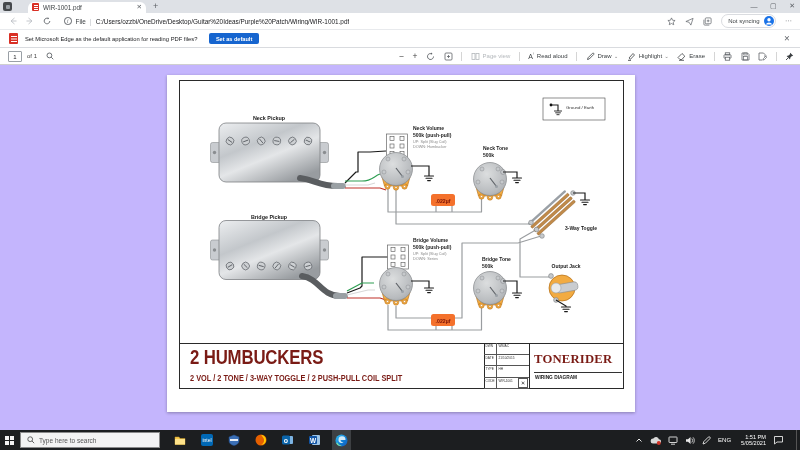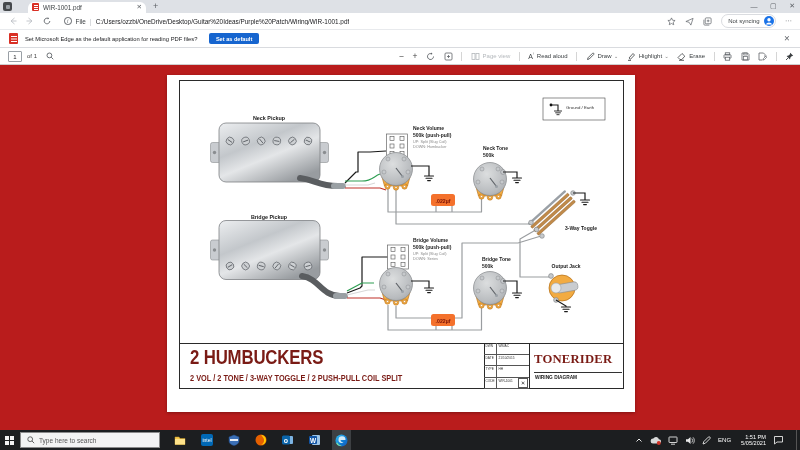--- a/index.html
+++ b/index.html
@@ -44,21 +44,21 @@
 .tool-ic{display:flex;align-items:center;color:#5f6368;}
 .tool-ic svg{display:block;}
 .tool-lbl{font-size:6px;color:#3c4043;margin-left:3px;}
 .tool-grp{display:flex;align-items:center;}
 .tbar-right{margin-left:auto;display:flex;align-items:center;gap:8.5px;margin-right:6px;}
 .tdiv{width:1px;height:9px;background:#d5d5d5;}
 .grayed .tool-lbl{color:#b4b8bc;}
 .chev{font-size:5px;color:#666;margin-left:2.5px;}
 .pm{font-size:8.5px;color:#444;font-weight:normal;line-height:1;}
 
-.viewer{position:absolute;left:0;top:65px;width:800px;height:365px;background:#b91c1c;}
+.viewer{position:absolute;left:0;top:65px;width:800px;height:365px;background:#c4b5fd;}
 .page{position:absolute;left:167px;top:10px;width:468px;height:337px;background:#fff;box-shadow:0 1px 3px rgba(0,0,0,.3);}
 .innerframe{position:absolute;left:12px;top:5px;width:445px;height:309px;border:1px solid #2a2a2a;}
 .diagram-svg{position:absolute;left:0;top:0;}
 .tsep{position:absolute;left:12px;top:268px;width:445px;height:1px;background:#2a2a2a;}
 .tv1{position:absolute;left:317px;top:268px;width:1px;height:46px;background:#2a2a2a;}
 .tv2{position:absolute;left:362px;top:268px;width:1px;height:46px;background:#2a2a2a;}
 .tb-head{position:absolute;left:23px;top:271px;color:#7a1b15;font-weight:bold;font-size:20px;letter-spacing:-0.2px;transform:scaleX(.84);transform-origin:left top;white-space:nowrap;}
 .tb-sub{position:absolute;left:23px;top:298px;color:#7a1b15;font-weight:bold;font-size:8.4px;transform:scaleX(.88);transform-origin:left top;white-space:nowrap;}
 .info-table{position:absolute;left:317px;top:268px;width:45px;height:46px;display:grid;grid-template-columns:13px 1fr;grid-auto-rows:11.5px;}
 .info-table div{border-right:0.5px solid #555;border-bottom:0.5px solid #555;font-size:3.2px;color:#333;padding:1.2px 0 0 1.5px;overflow:hidden;white-space:nowrap;}

